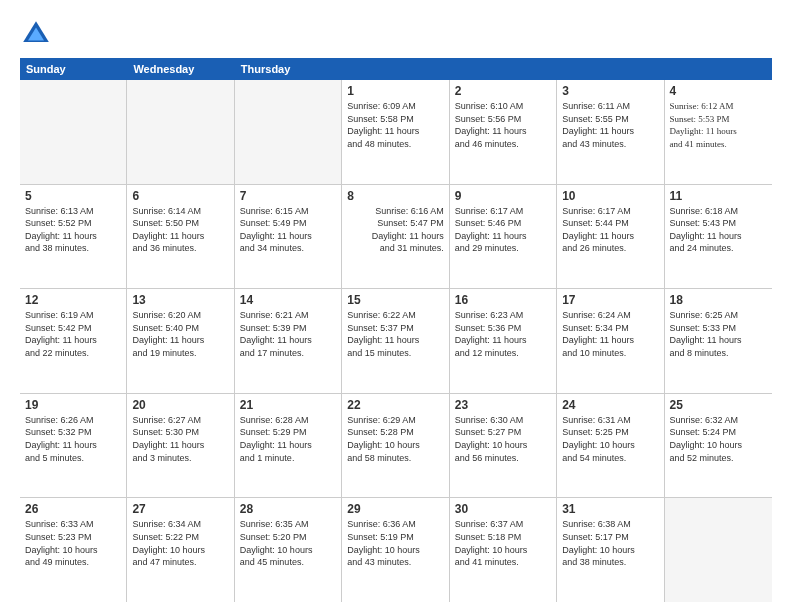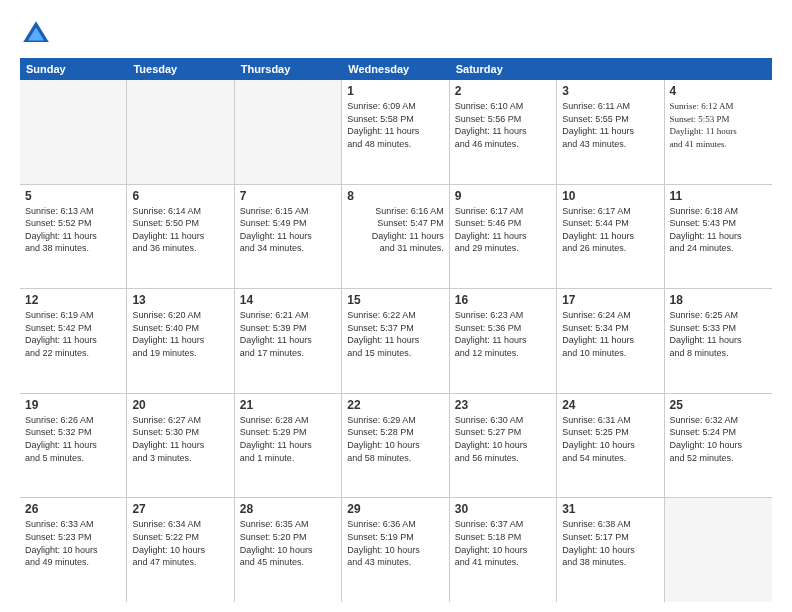--- a/index.html
+++ b/index.html
@@ -136,24 +136,22 @@
     </div>
     <div class="title-area">
       <div class="month-title"></div>
       <div class="subtitle"></div>
     </div>
   </div>
 
   <div class="calendar">
     <div class="cal-header">
     <div class="cal-header-cell">Sunday</div>
-        <div class="cal-header-cell">Tuesday</div>
+        <div class="cal-header-cell">Wednesday</div>
         <div class="cal-header-cell">Thursday</div>
-        <div class="cal-header-cell">Wednesday</div>
-        <div class="cal-header-cell">Saturday</div>
       </div>
     <div class="cal-body">
     <div class="cal-row">
           <div class="cal-cell empty"></div>
           <div class="cal-cell empty"></div>
           <div class="cal-cell empty"></div>
           <div class="cal-cell">
             <span class="day-num">1</span>
             <div class="cell-info" style="white-space: pre-line;">Sunrise: 6:09 AM
 Sunset: 5:58 PM

